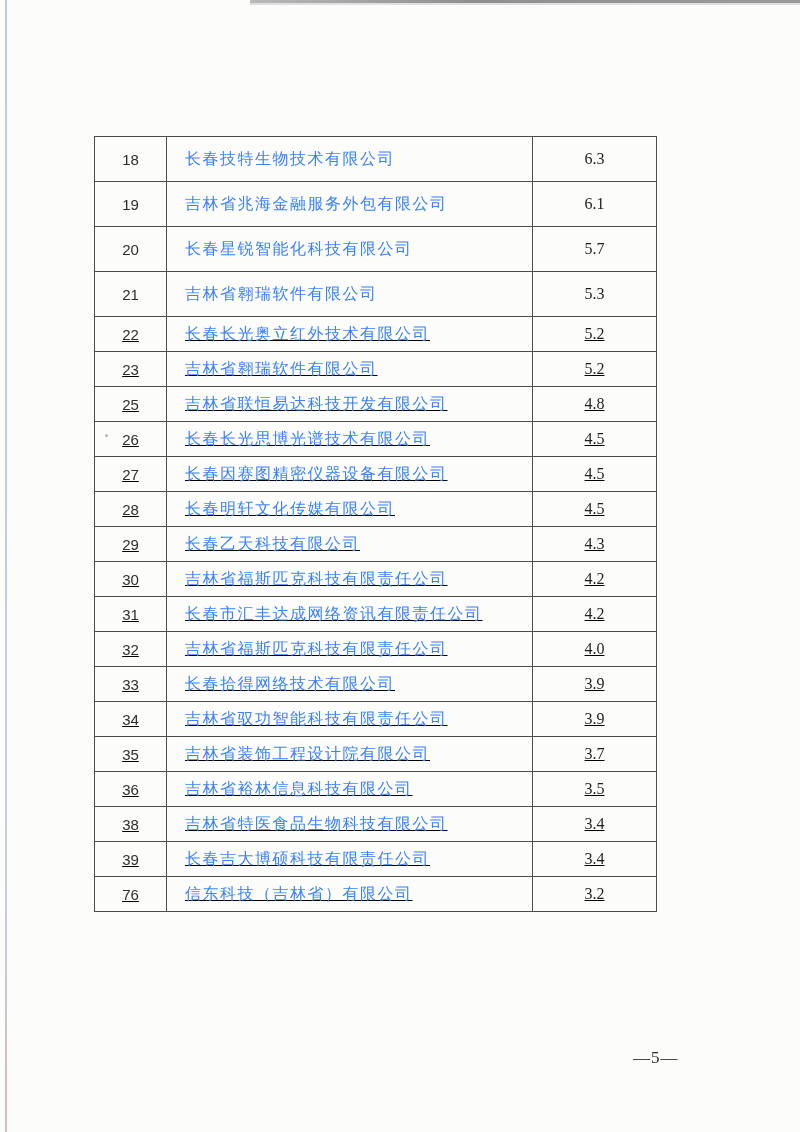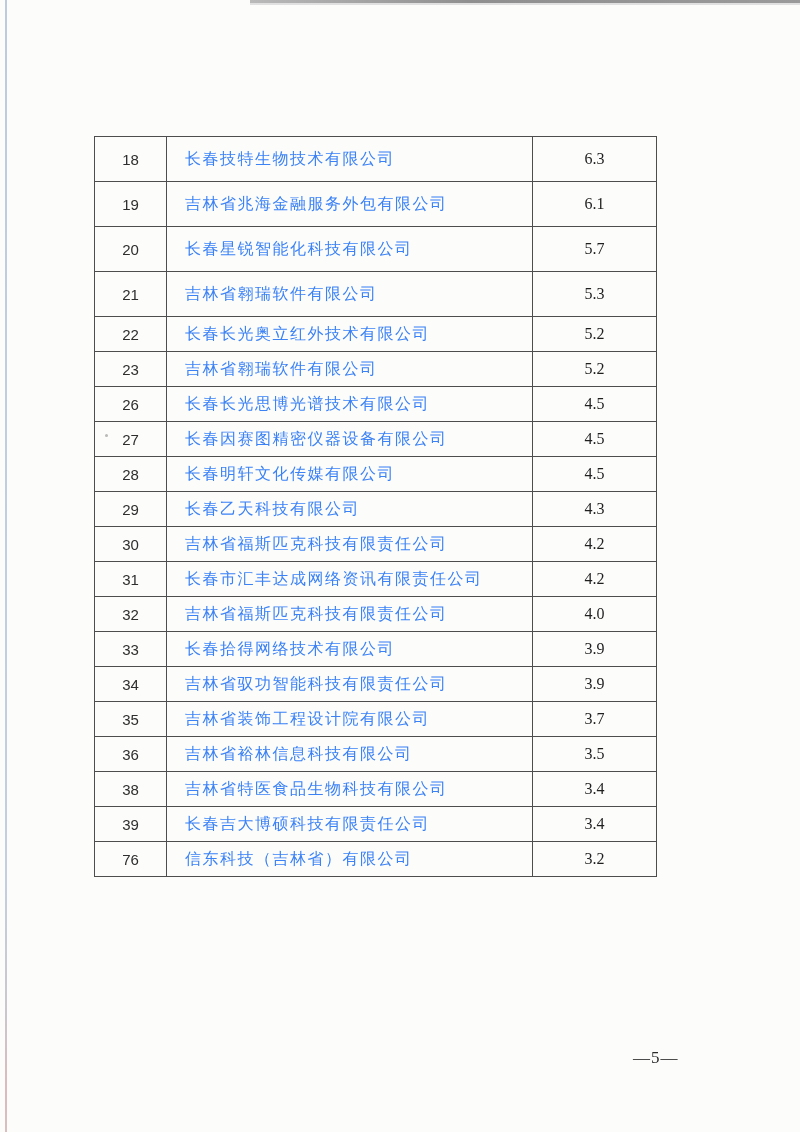--- a/index.html
+++ b/index.html
@@ -54,21 +54,21 @@
     border-collapse: collapse;
     table-layout: fixed;
   }
   table.ranking-table td {
     border: 1px solid #4d4d4d;
     vertical-align: middle;
     overflow: hidden;
     white-space: nowrap;
   }
   tr.row-tall   { height: 45px; }
-  tr.row-normal { height: 35px; }
+  tr.row-normal { height: 35px; text-decoration: underline; }
   td.cell-rank {
     text-align: center;
     font-family: "Liberation Sans", sans-serif;
     font-size: 15px;
     color: #2e2e2e;
   }
   td.cell-company {
     padding-left: 18px;
     font-size: 16px;
     letter-spacing: 1.5px;
@@ -129,20 +129,25 @@
     <td class="cell-rank">22</td>
     <td class="cell-company">长春长光奥立红外技术有限公司</td>
     <td class="cell-value">5.2</td>
   </tr>
         <tr class="row-normal">
     <td class="cell-rank">23</td>
     <td class="cell-company">吉林省翱瑞软件有限公司</td>
     <td class="cell-value">5.2</td>
   </tr>
         <tr class="row-normal">
+    <td class="cell-rank">25</td>
+    <td class="cell-company">吉林省联恒易达科技开发有限公司</td>
+    <td class="cell-value">4.8</td>
+  </tr>
+        <tr class="row-normal">
     <td class="cell-rank">26</td>
     <td class="cell-company">长春长光思博光谱技术有限公司</td>
     <td class="cell-value">4.5</td>
   </tr>
         <tr class="row-normal">
     <td class="cell-rank">27</td>
     <td class="cell-company">长春因赛图精密仪器设备有限公司</td>
     <td class="cell-value">4.5</td>
   </tr>
         <tr class="row-normal">

